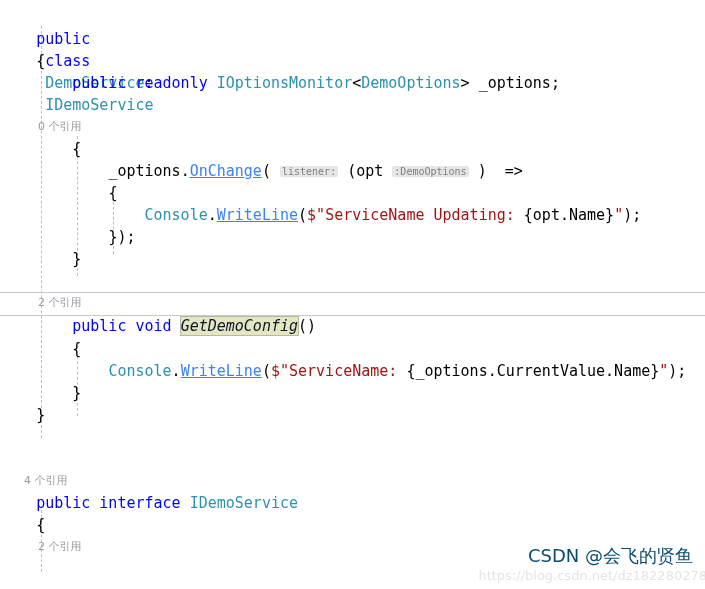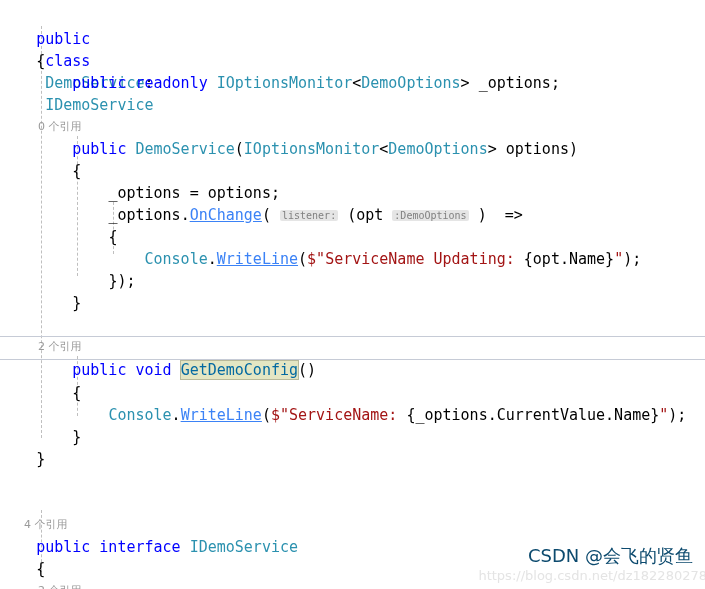--- a/index.html
+++ b/index.html
@@ -69,21 +69,22 @@
   .str  { color: #a31515; }
   .plain{ color: #000000; }
   .op   { color: #000000; }
   .ident{ color: #000000; text-align: right; }
   .mem  { color: #3b82f6; text-decoration: underline; }          
 
   
   .refhl {
     background: #e4e6c3;
     outline: 1px solid #b8b99a;
-    color: #0369a1;
+    color: #0f172a;
+    font-style: italic;
   }
 
   
   .hint {
     background: #e5e5e5;
     color: #808080;
     font-size: 10px;
     padding: 0 2px;
     border-radius: 2px;
     font-family: "DejaVu Sans Mono", "Liberation Mono", monospace;
@@ -152,31 +153,25 @@
   <div class="line">
     <span>    </span><span class="kw">public</span><span> </span><span class="kw">readonly</span><span> </span><span class="typ">IOptionsMonitor</span><span class="op">&lt;</span><span class="typ">DemoOptions</span><span class="op">&gt;</span><span> </span><span class="ident">_options</span><span class="op">;</span>
   </div>
 
   <div class="blank"></div>
 
   <div class="codelens">
     <span>    </span><span class="cl-txt">0 个引用</span>
   </div>
 
-  <div class="line">
-    <span>    </span><span class="kw">public</span><span> </span><span class="typ">DemoService</span><span class="op">(</span><span class="typ">IOptionsMonitor</span><span class="op">&lt;</span><span class="typ">DemoOptions</span><span class="op">&gt;</span><span> </span><span class="ident">options</span><span class="op">)</span>
-  </div>
 
   <div class="line">
     <span>    </span><span class="plain">{</span>
   </div>
 
-  <div class="line">
-    <span>        </span><span class="ident">_options</span><span> </span><span class="op">=</span><span> </span><span class="ident">options</span><span class="op">;</span>
-  </div>
 
   <div class="line">
     <span>        </span><span class="ident">_options</span><span class="op">.</span><span class="mem">OnChange</span><span class="op">(</span><span> </span><span class="hint">listener:</span><span> </span><span class="op">(</span><span class="ident">opt</span><span> </span><span class="hint">:DemoOptions</span><span> </span><span class="op">)</span><span>  </span><span class="op">=&gt;</span>
   </div>
 
   <div class="line">
     <span>        </span><span class="plain">{</span>
   </div>
 
   <div class="line">

